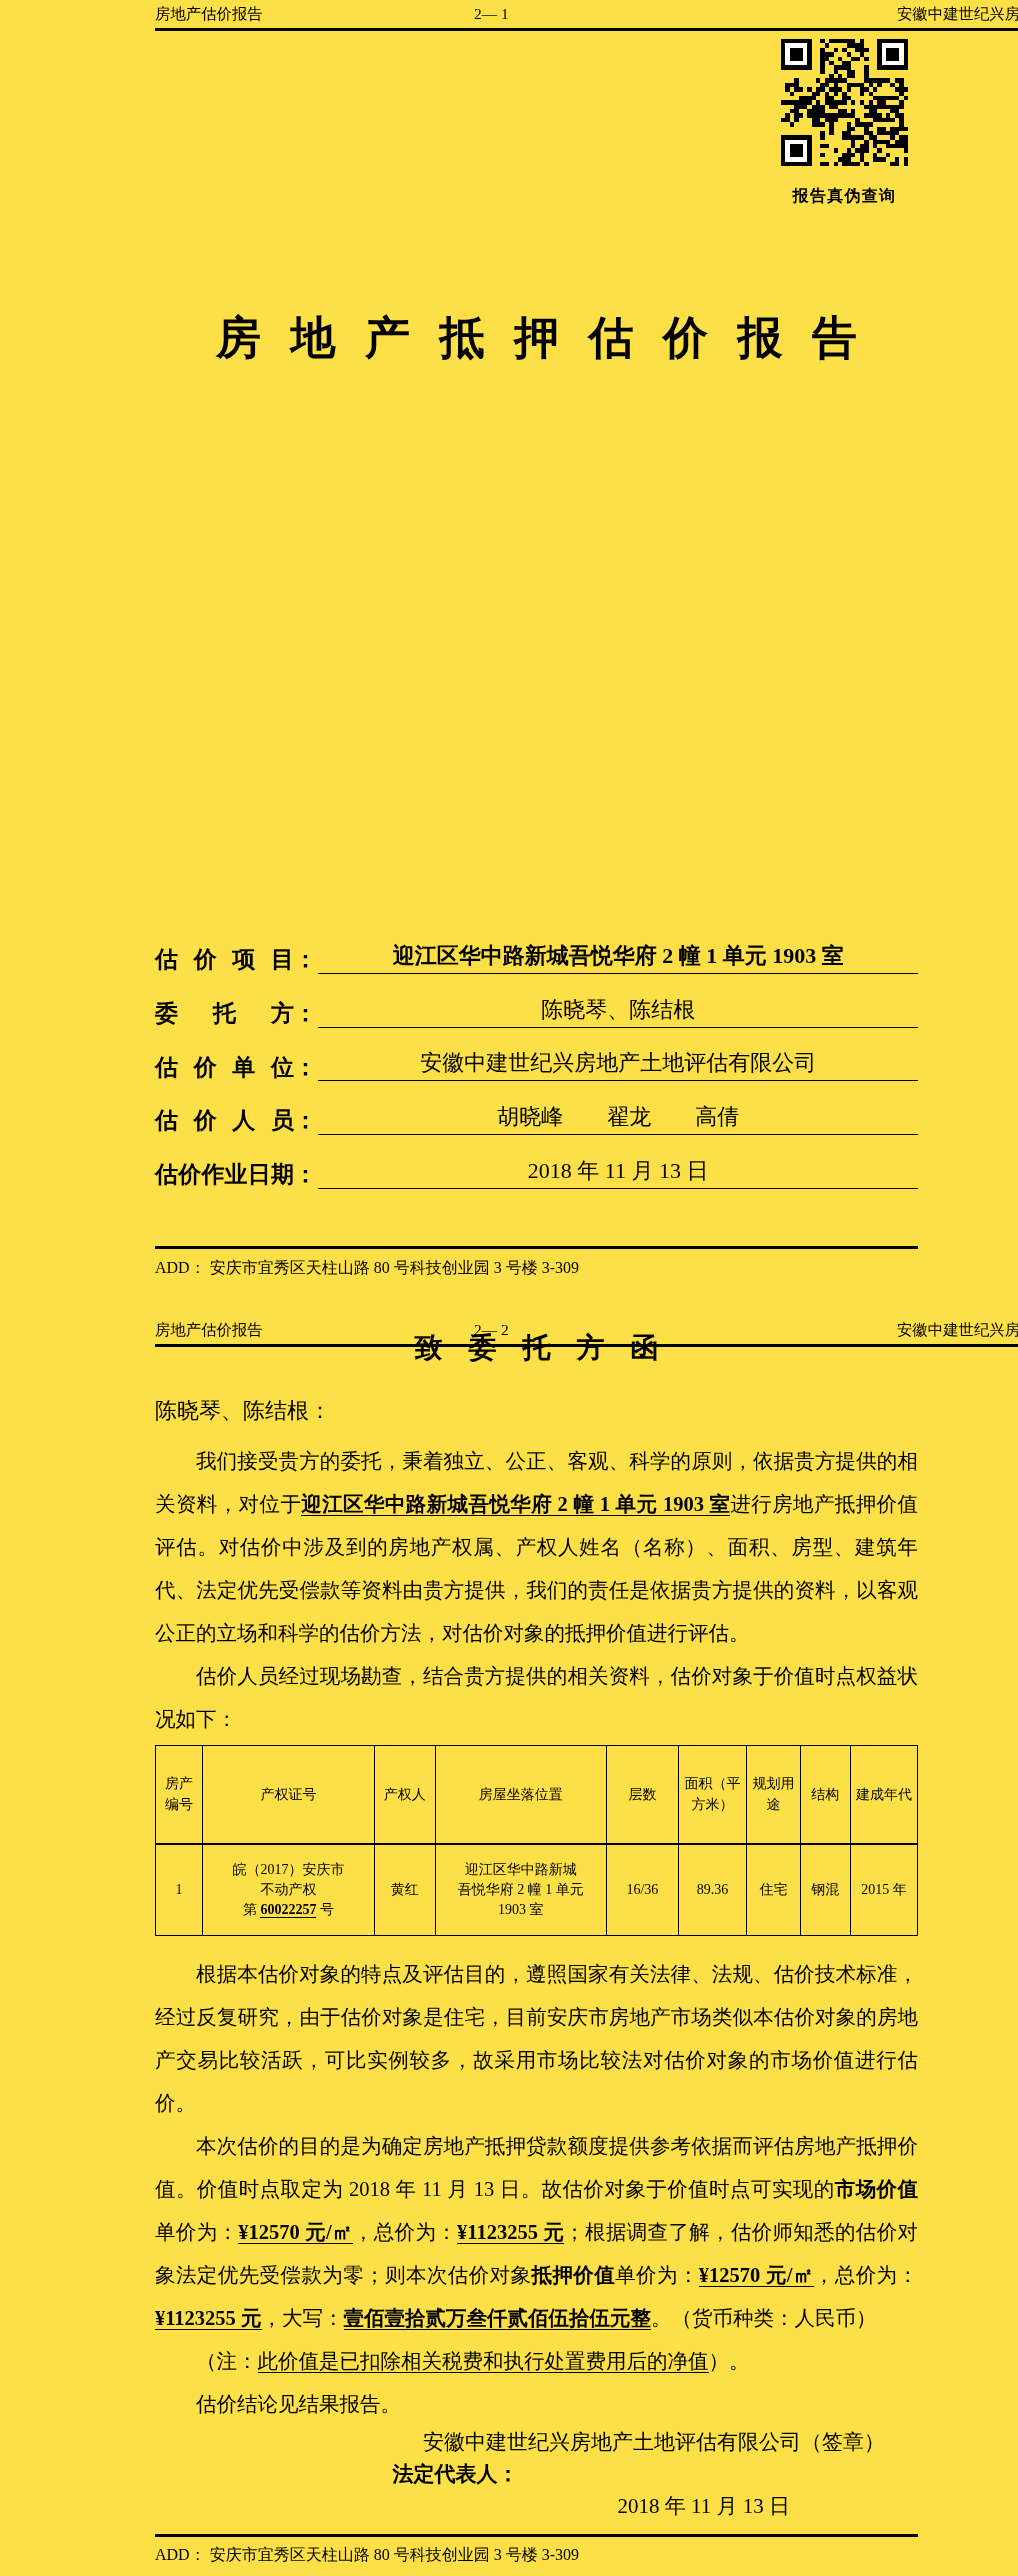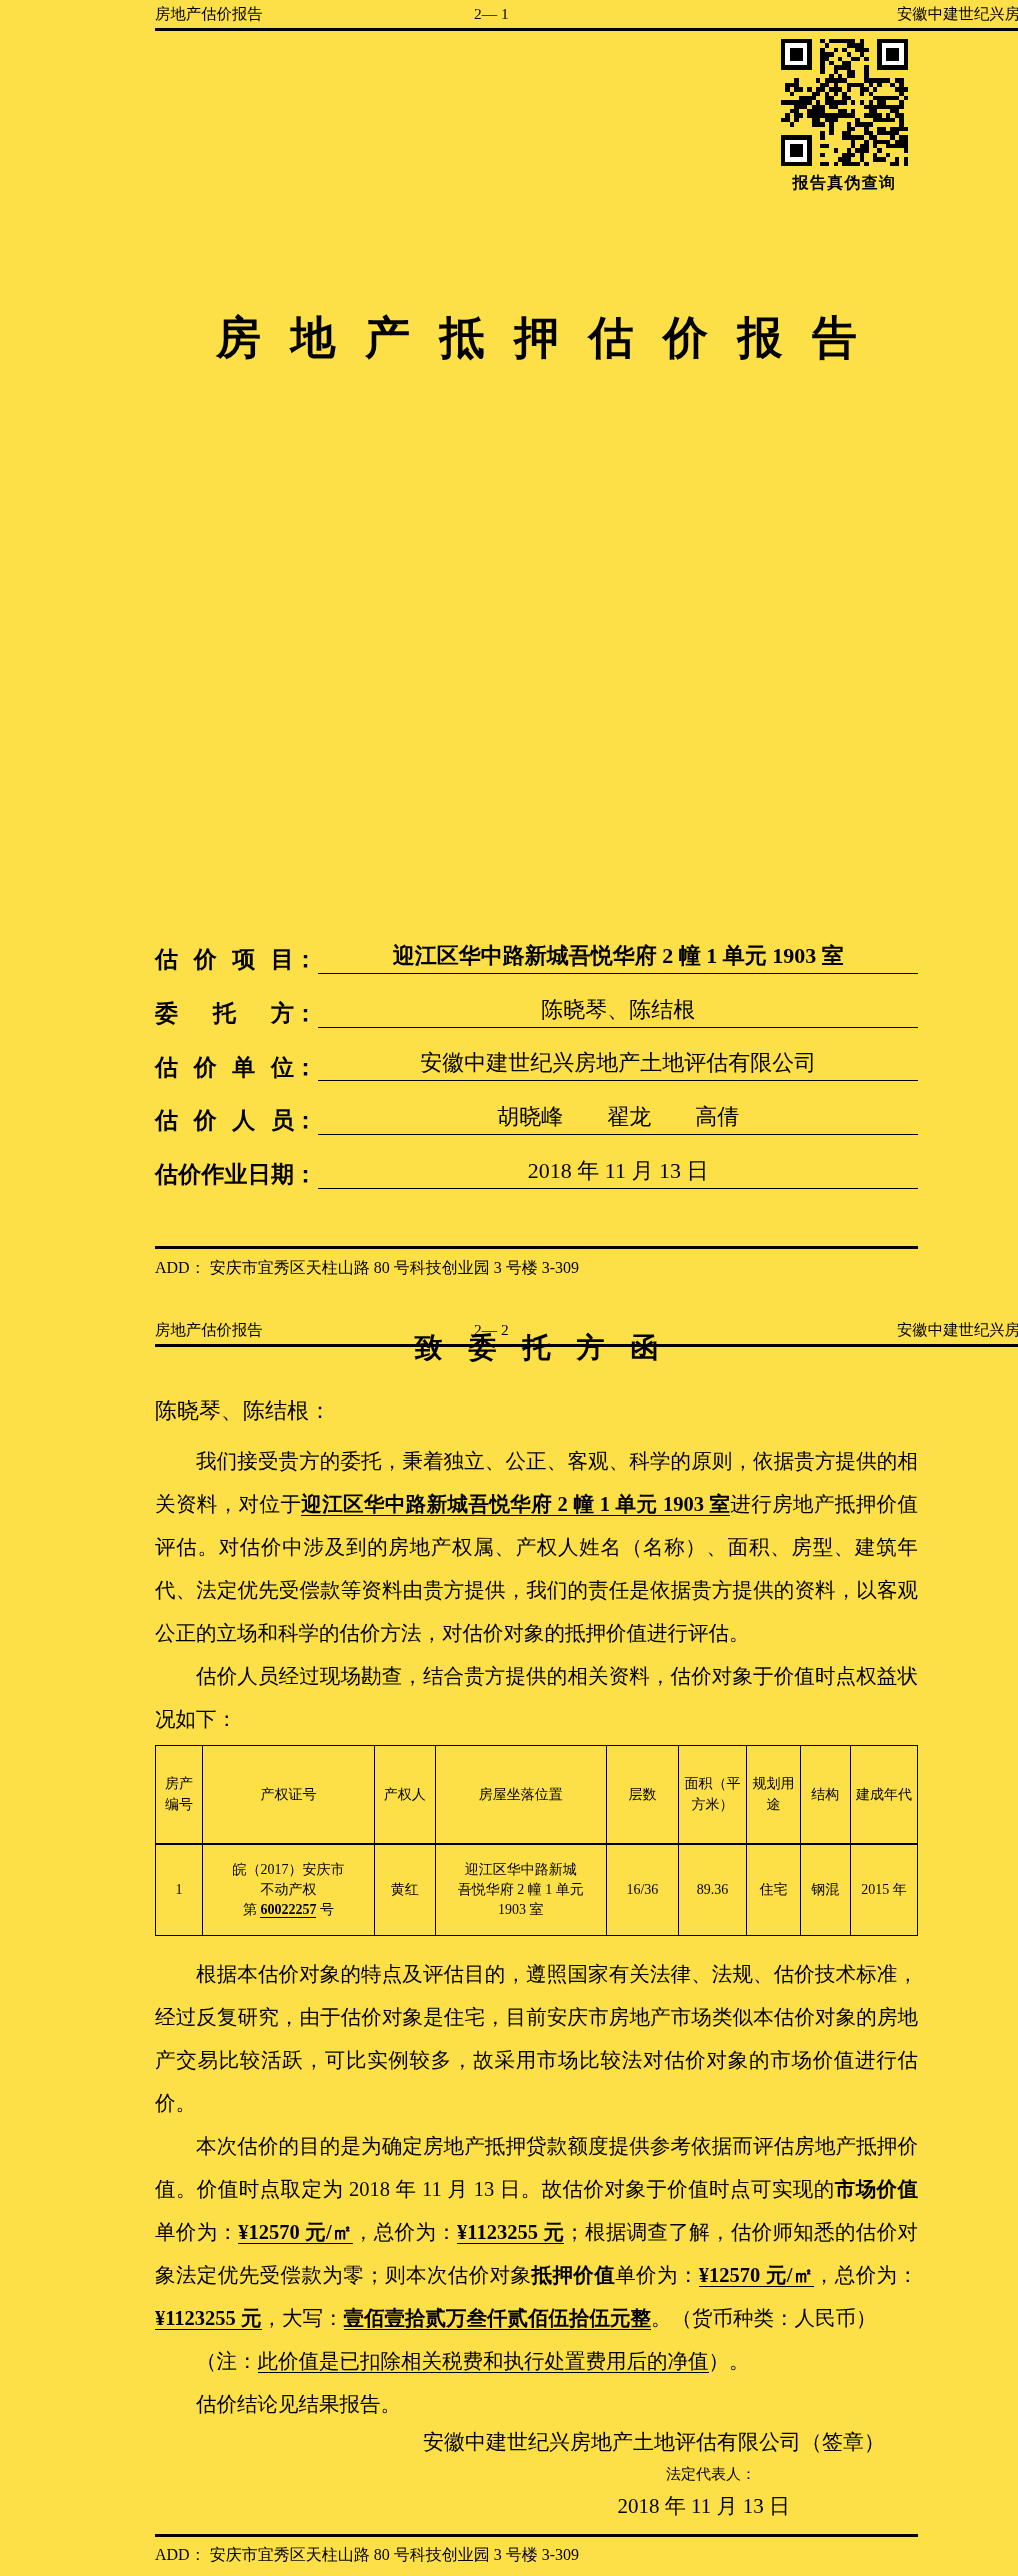--- a/index.html
+++ b/index.html
@@ -10,21 +10,21 @@
   
   .pheader{display:flex;justify-content:space-between;align-items:flex-end;
            font-size:15.4px;line-height:19px;padding-bottom:5.1px;border-bottom:3.2px solid #000;position:relative;}
   .ph-center{position:absolute;left:319px;bottom:5.1px;}
   .rule{height:2.6px;background:#000;}
   .address{font-size:16px;line-height:22px;}
 
   
   #qr-block{position:absolute;left:781px;top:39px;width:127px;text-align:center;}
   #qr-svg{display:block;width:127px;height:127px;}
-  .qr-caption{font-size:16px;font-weight:bold;margin-top:7px;letter-spacing:1.3px;}
+  .qr-caption{font-size:16px;font-weight:bold;margin-top:20px;letter-spacing:1.3px;}
 
   
   .main-title{text-align:center;font-size:45px;font-weight:bold;letter-spacing:29.5px;padding-left:29.5px;white-space:nowrap;margin-top:32px;}
   .doc-number{text-align:center;font-size:22px;}
 
   
   .frow{display:flex;align-items:flex-end;height:37px;margin-bottom:16.7px;}
   .flabel{display:inline-block;width:139px;font-size:23px;font-weight:bold;
           text-align:justify;text-align-last:justify;line-height:1.2;}
   .fcolon{font-size:23px;font-weight:bold;line-height:1.2;}
@@ -42,21 +42,21 @@
 
   
   table.rights{width:100%;border-collapse:collapse;table-layout:fixed;margin:3.9px 0 16.7px 0;
                font-size:14px;line-height:1.45;text-align:center;}
   table.rights th,table.rights td{border:1.3px solid #000;padding:1.3px 2.6px;font-weight:normal;
                vertical-align:middle;text-indent:0;word-break:break-all;}
   table.rights thead th{height:95px;border-bottom:2.6px solid #000;}
   table.rights tbody td{height:87px;}
 
   .sig{text-align:right;padding-right:33px;font-size:21px;line-height:32px;margin-top:29.5px;text-indent:0 !important;}
-  .legal{text-align:right;padding-right:162px;font-size:15px;line-height:32px;margin-top:7.7px;text-indent:0 !important;}
+  .legal{text-align:center;padding-right:162px;font-size:21px;line-height:32px;margin-top:7.7px;text-indent:0 !important;font-weight:bold;}
   .sdate{text-align:right;padding-right:128px;font-size:21px;line-height:32px;margin-top:7.7px;text-indent:0 !important;}
 </style>
 </head>
 <body>
 
 <div class="sheet">
 
   <div class="abs pheader" style="top:3.9px;">
     <span>房地产估价报告</span>
     <span class="ph-center">2— 1</span>

